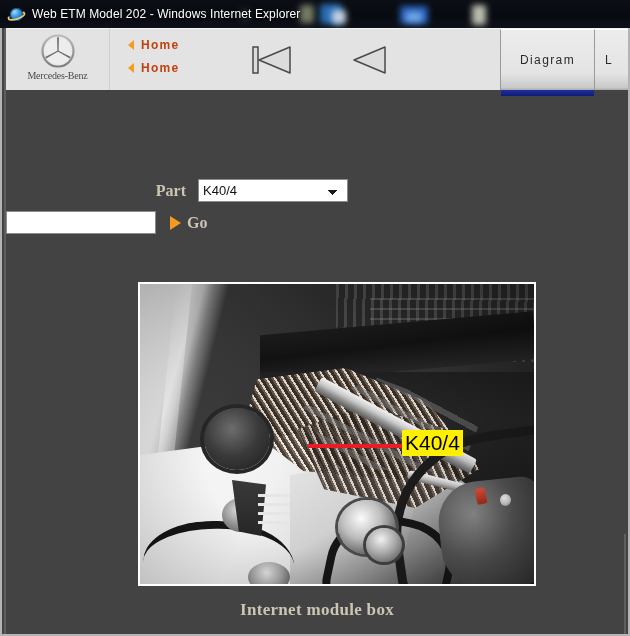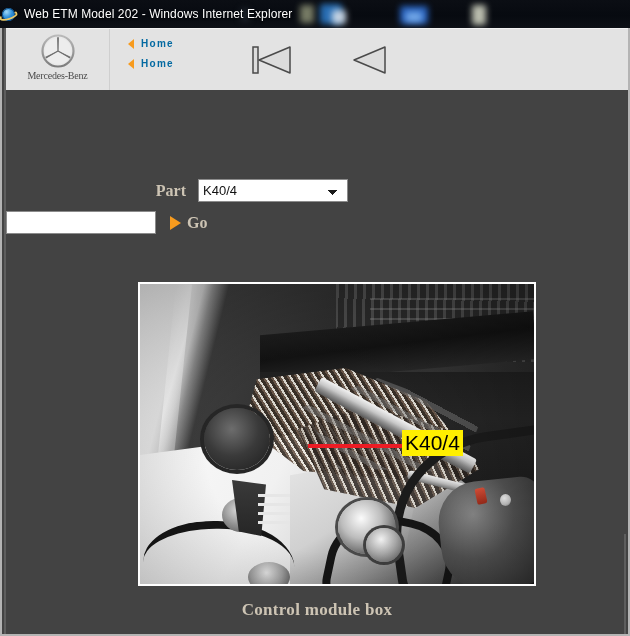--- a/index.html
+++ b/index.html
@@ -44,20 +44,21 @@
   .tb-blob.b7 { left: 240px; top: 8px; width: 10px; height: 14px; background:#1e242c; border-radius:2px;}
 
   
   .titlebar {
     position: absolute;
     left: 0; top: 0;
     height: 28px;
     width: 310px;
     display: flex;
     align-items: center;
+    padding-left: 8px;
     box-sizing: border-box;
     z-index: 4;
   }
   .ie-icon {
     width: 17px; height: 17px;
     margin-right: 7px;
     position: relative;
     flex: none;
   }
   .ie-icon .eglobe {
@@ -169,23 +170,23 @@
   .navlink .tri {
     width: 0; height: 0;
     border-top: 5px solid transparent;
     border-bottom: 5px solid transparent;
     border-right: 6px solid #f79b1e;
     margin-right: 7px;
     flex: none;
   }
   .navlink span.lbl {
     font-family: "Liberation Sans", sans-serif;
-    font-size: 10px;
+    font-size: 12px;
     font-weight: bold;
-    color: #0369a1;
+    color: #c2410c;
     letter-spacing: 1.3px;
   }
 
   .arrowzone {
     flex: 1 1 auto;
     display: flex;
     align-items: center;
     padding-left: 22px;
     gap: 56px;
   }
@@ -611,21 +612,21 @@
           <div class="ph-layer ph-intake"></div>
           <div class="ph-layer ph-redcap"></div>
           <div class="ph-layer ph-whitecap"></div>
           <div class="ph-layer ph-shadowvig"></div>
 
           <div class="callout-line"></div>
           <div class="callout-tag">K40/4</div>
         </div>
       </div>
 
-      <div class="caption">Control module box</div>
+      <div class="caption">Internet module box</div>
 
     </div>
 
     <div class="appbar">
 
       <div class="logo-cell">
         <span class="mb-star">
           <svg width="40" height="40" viewBox="0 0 40 40">
             <defs>
               <linearGradient id="ringg" x1="0" y1="0" x2="0" y2="1">
@@ -664,17 +665,25 @@
       <div class="arrowzone">
         <svg class="navicon" width="44" height="38" viewBox="0 0 44 38">
           <rect x="3" y="6" width="5" height="26" fill="#dcdcdc" stroke="#4a4a4a" stroke-width="1.5"></rect>
           <polygon points="40,6 40,32 9,19" fill="#dcdcdc" stroke="#4a4a4a" stroke-width="1.5" stroke-linejoin="round"></polygon>
         </svg>
         <svg class="navicon" width="40" height="38" viewBox="0 0 40 38">
           <polygon points="35,6 35,32 4,19" fill="#dcdcdc" stroke="#4a4a4a" stroke-width="1.5" stroke-linejoin="round"></polygon>
         </svg>
       </div>
 
+      <div class="tabs">
+        <div class="tab">
+          <span class="tab-label">Diagram</span>
+        </div>
+        <div class="tab tab-clip">
+          <span class="tab-label">L</span>
+        </div>
+      </div>
 
     </div>
 
   </div>
 </div>
 
 </body></html>

